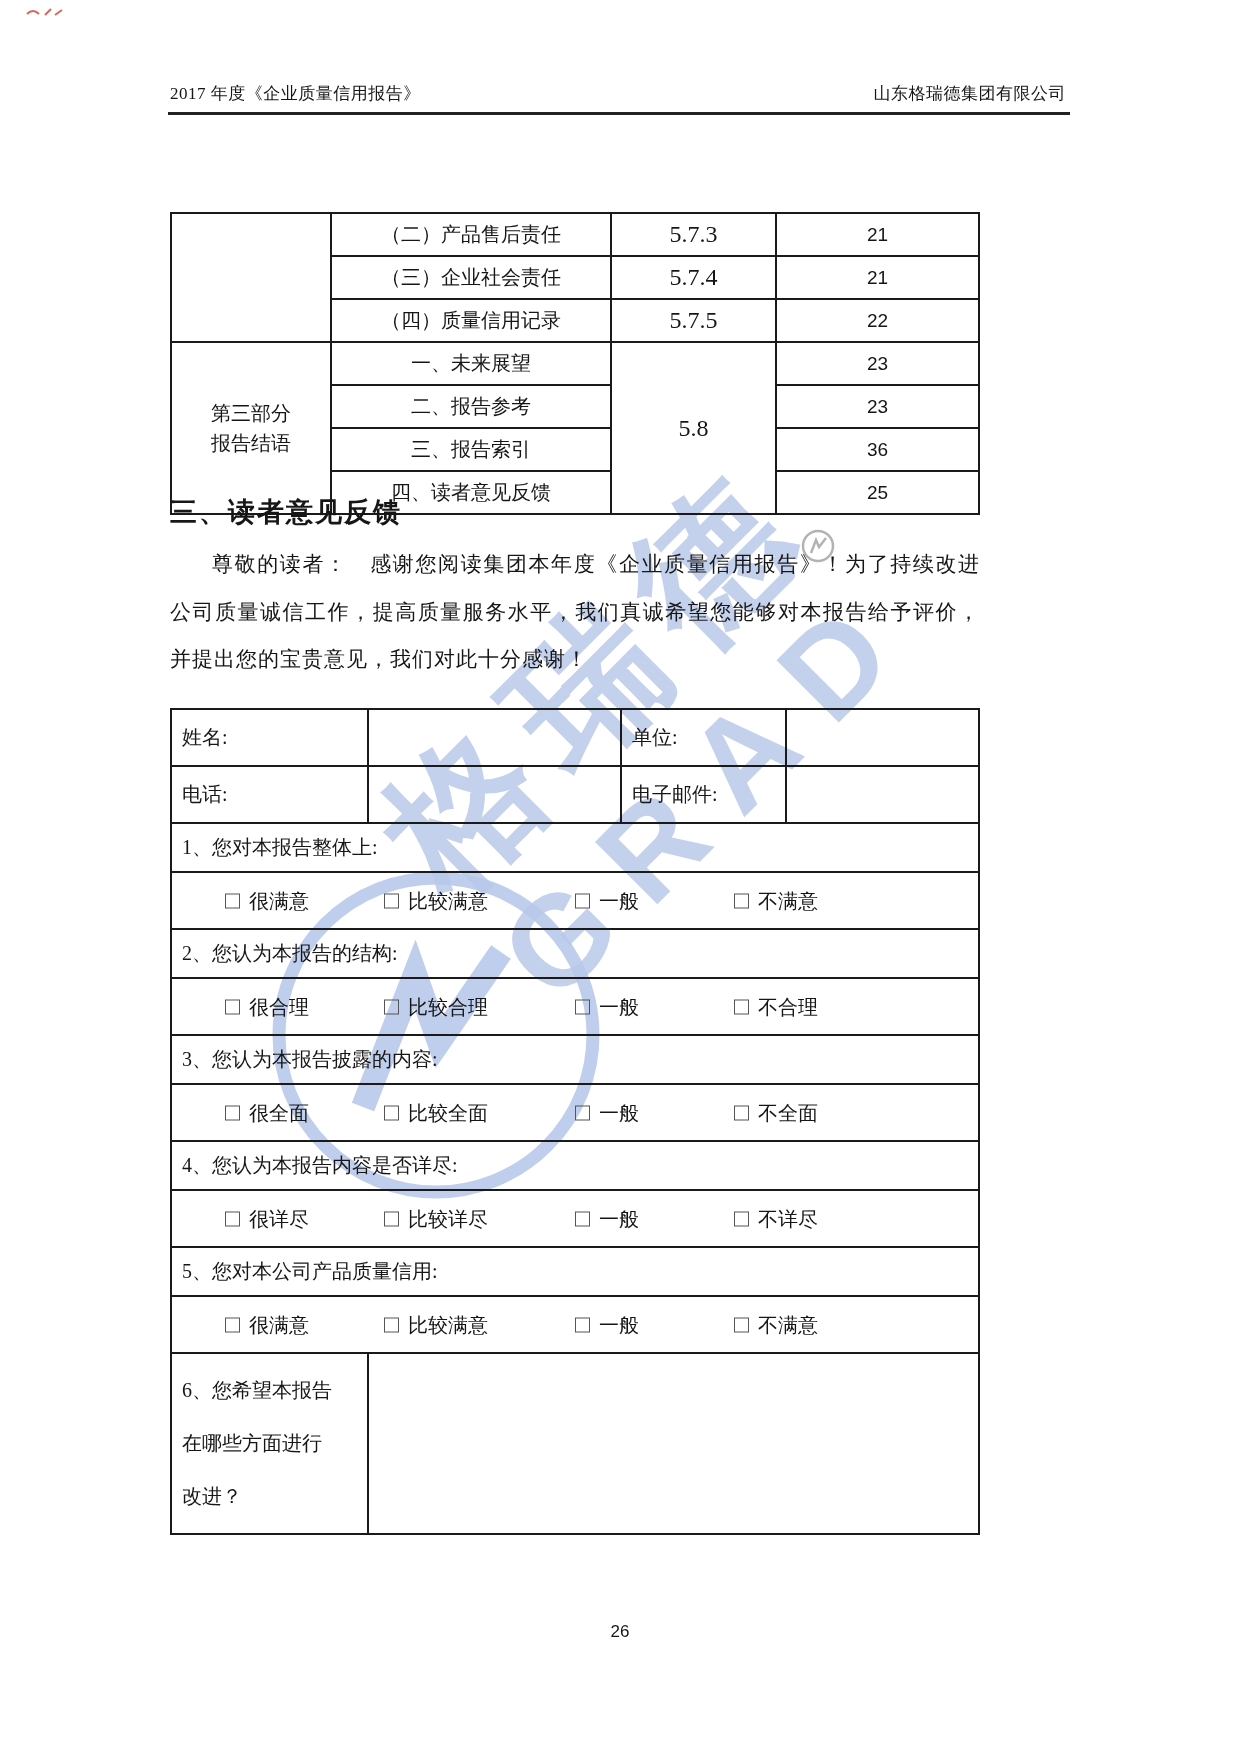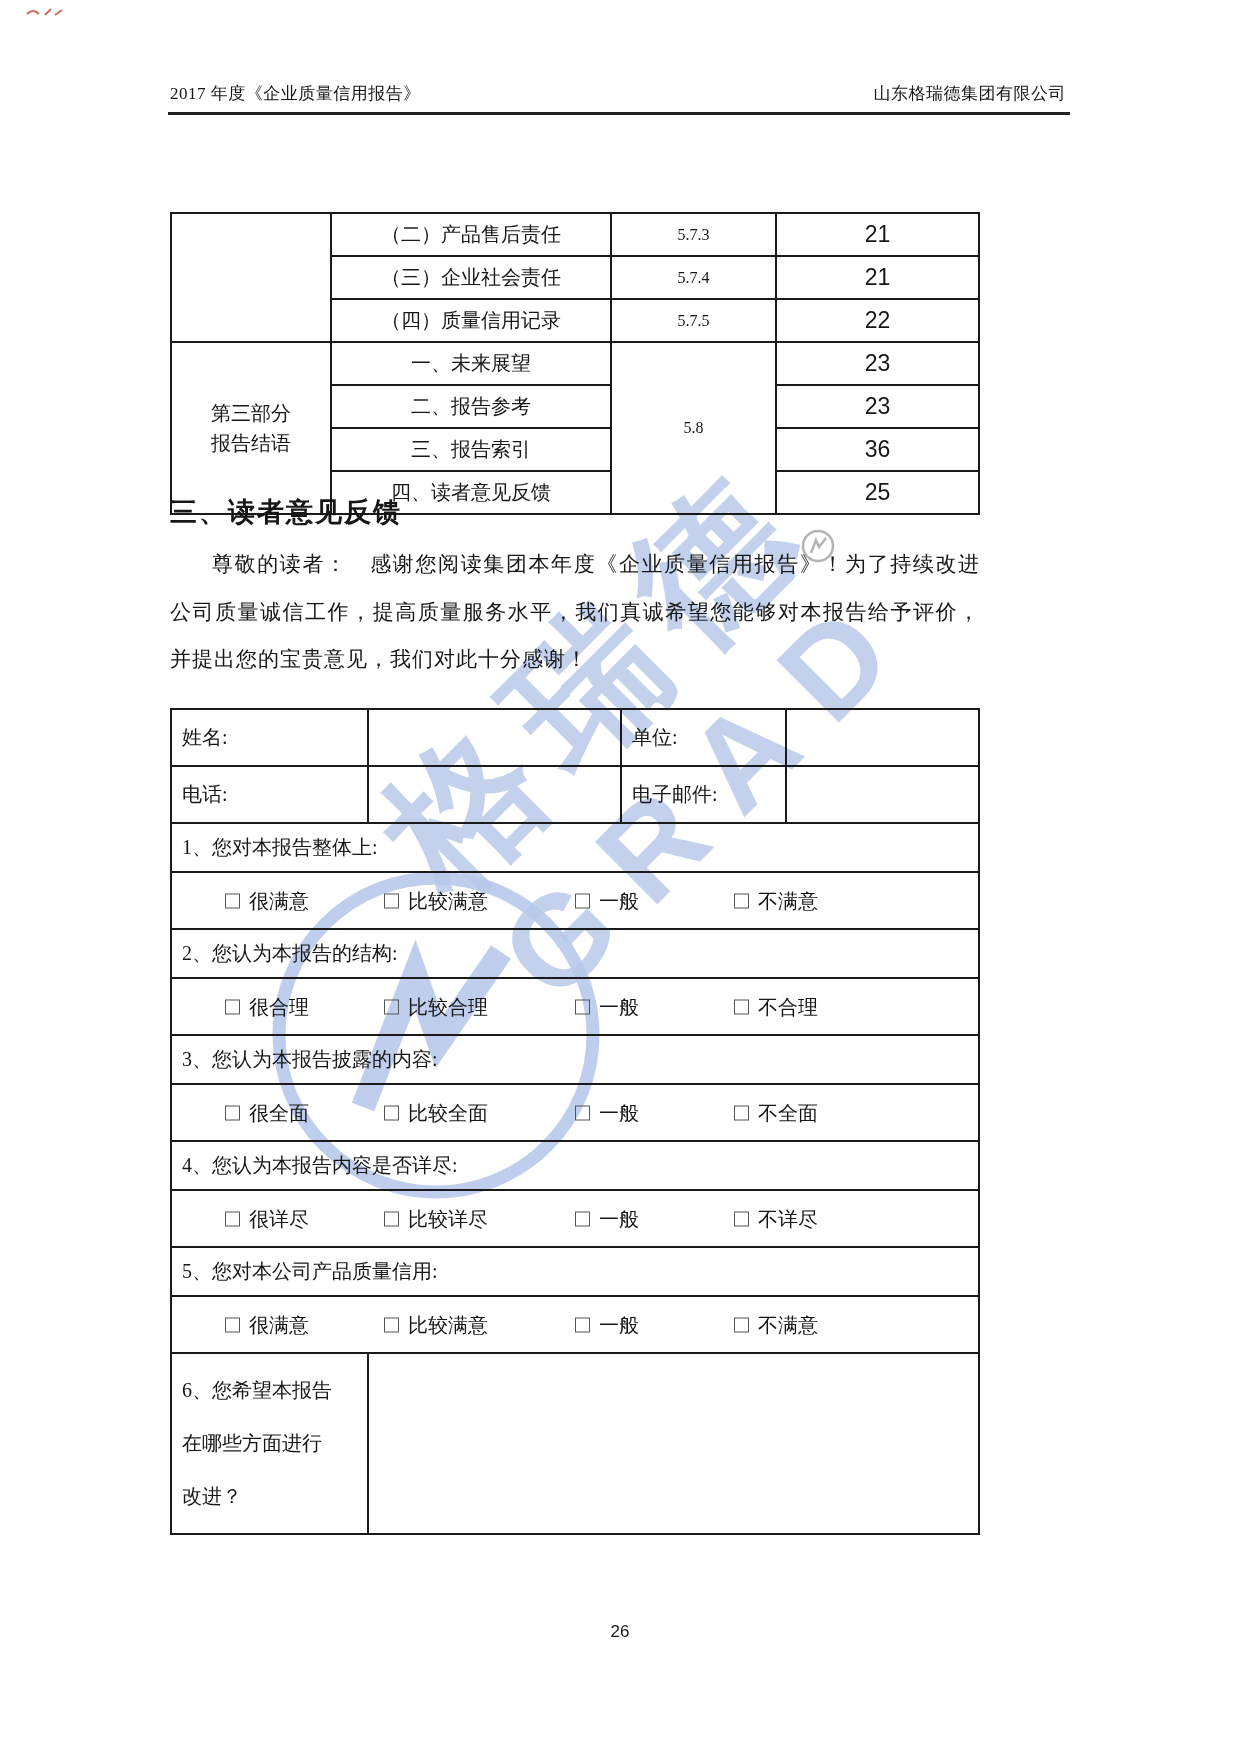--- a/index.html
+++ b/index.html
@@ -25,22 +25,22 @@
   
   table.toc {
     position:absolute; left:170px; top:164px; width:808px;
     border-collapse:collapse; table-layout:fixed;margin-top:48px;
   }
   table.toc td {
     border:2px solid #1a1a1a; text-align:center; vertical-align:middle;
     font-size:20px; padding:0;
   }
   table.toc tr { height:43px; }
-  table.toc td.sec { font-size:16px; }
-  table.toc td.pg  { font-family:"Liberation Sans","DejaVu Sans",sans-serif; font-size:23px; }
+  table.toc td.sec { font-size:24px; }
+  table.toc td.pg  { font-family:"Liberation Sans","DejaVu Sans",sans-serif; font-size:19px; }
   table.toc td.part { line-height:30px; }
   
   .h2 {
     position:absolute; left:170px; top:494px; font-size:27px; font-weight:bold;
     font-family:"Liberation Sans","DejaVu Sans",sans-serif; letter-spacing:2px;
   }
   .para {
     position:absolute; left:170px; top:541px; width:810px;
     font-size:21px; line-height:47.5px; letter-spacing:1px;
     text-align:justify; text-indent:2em;

